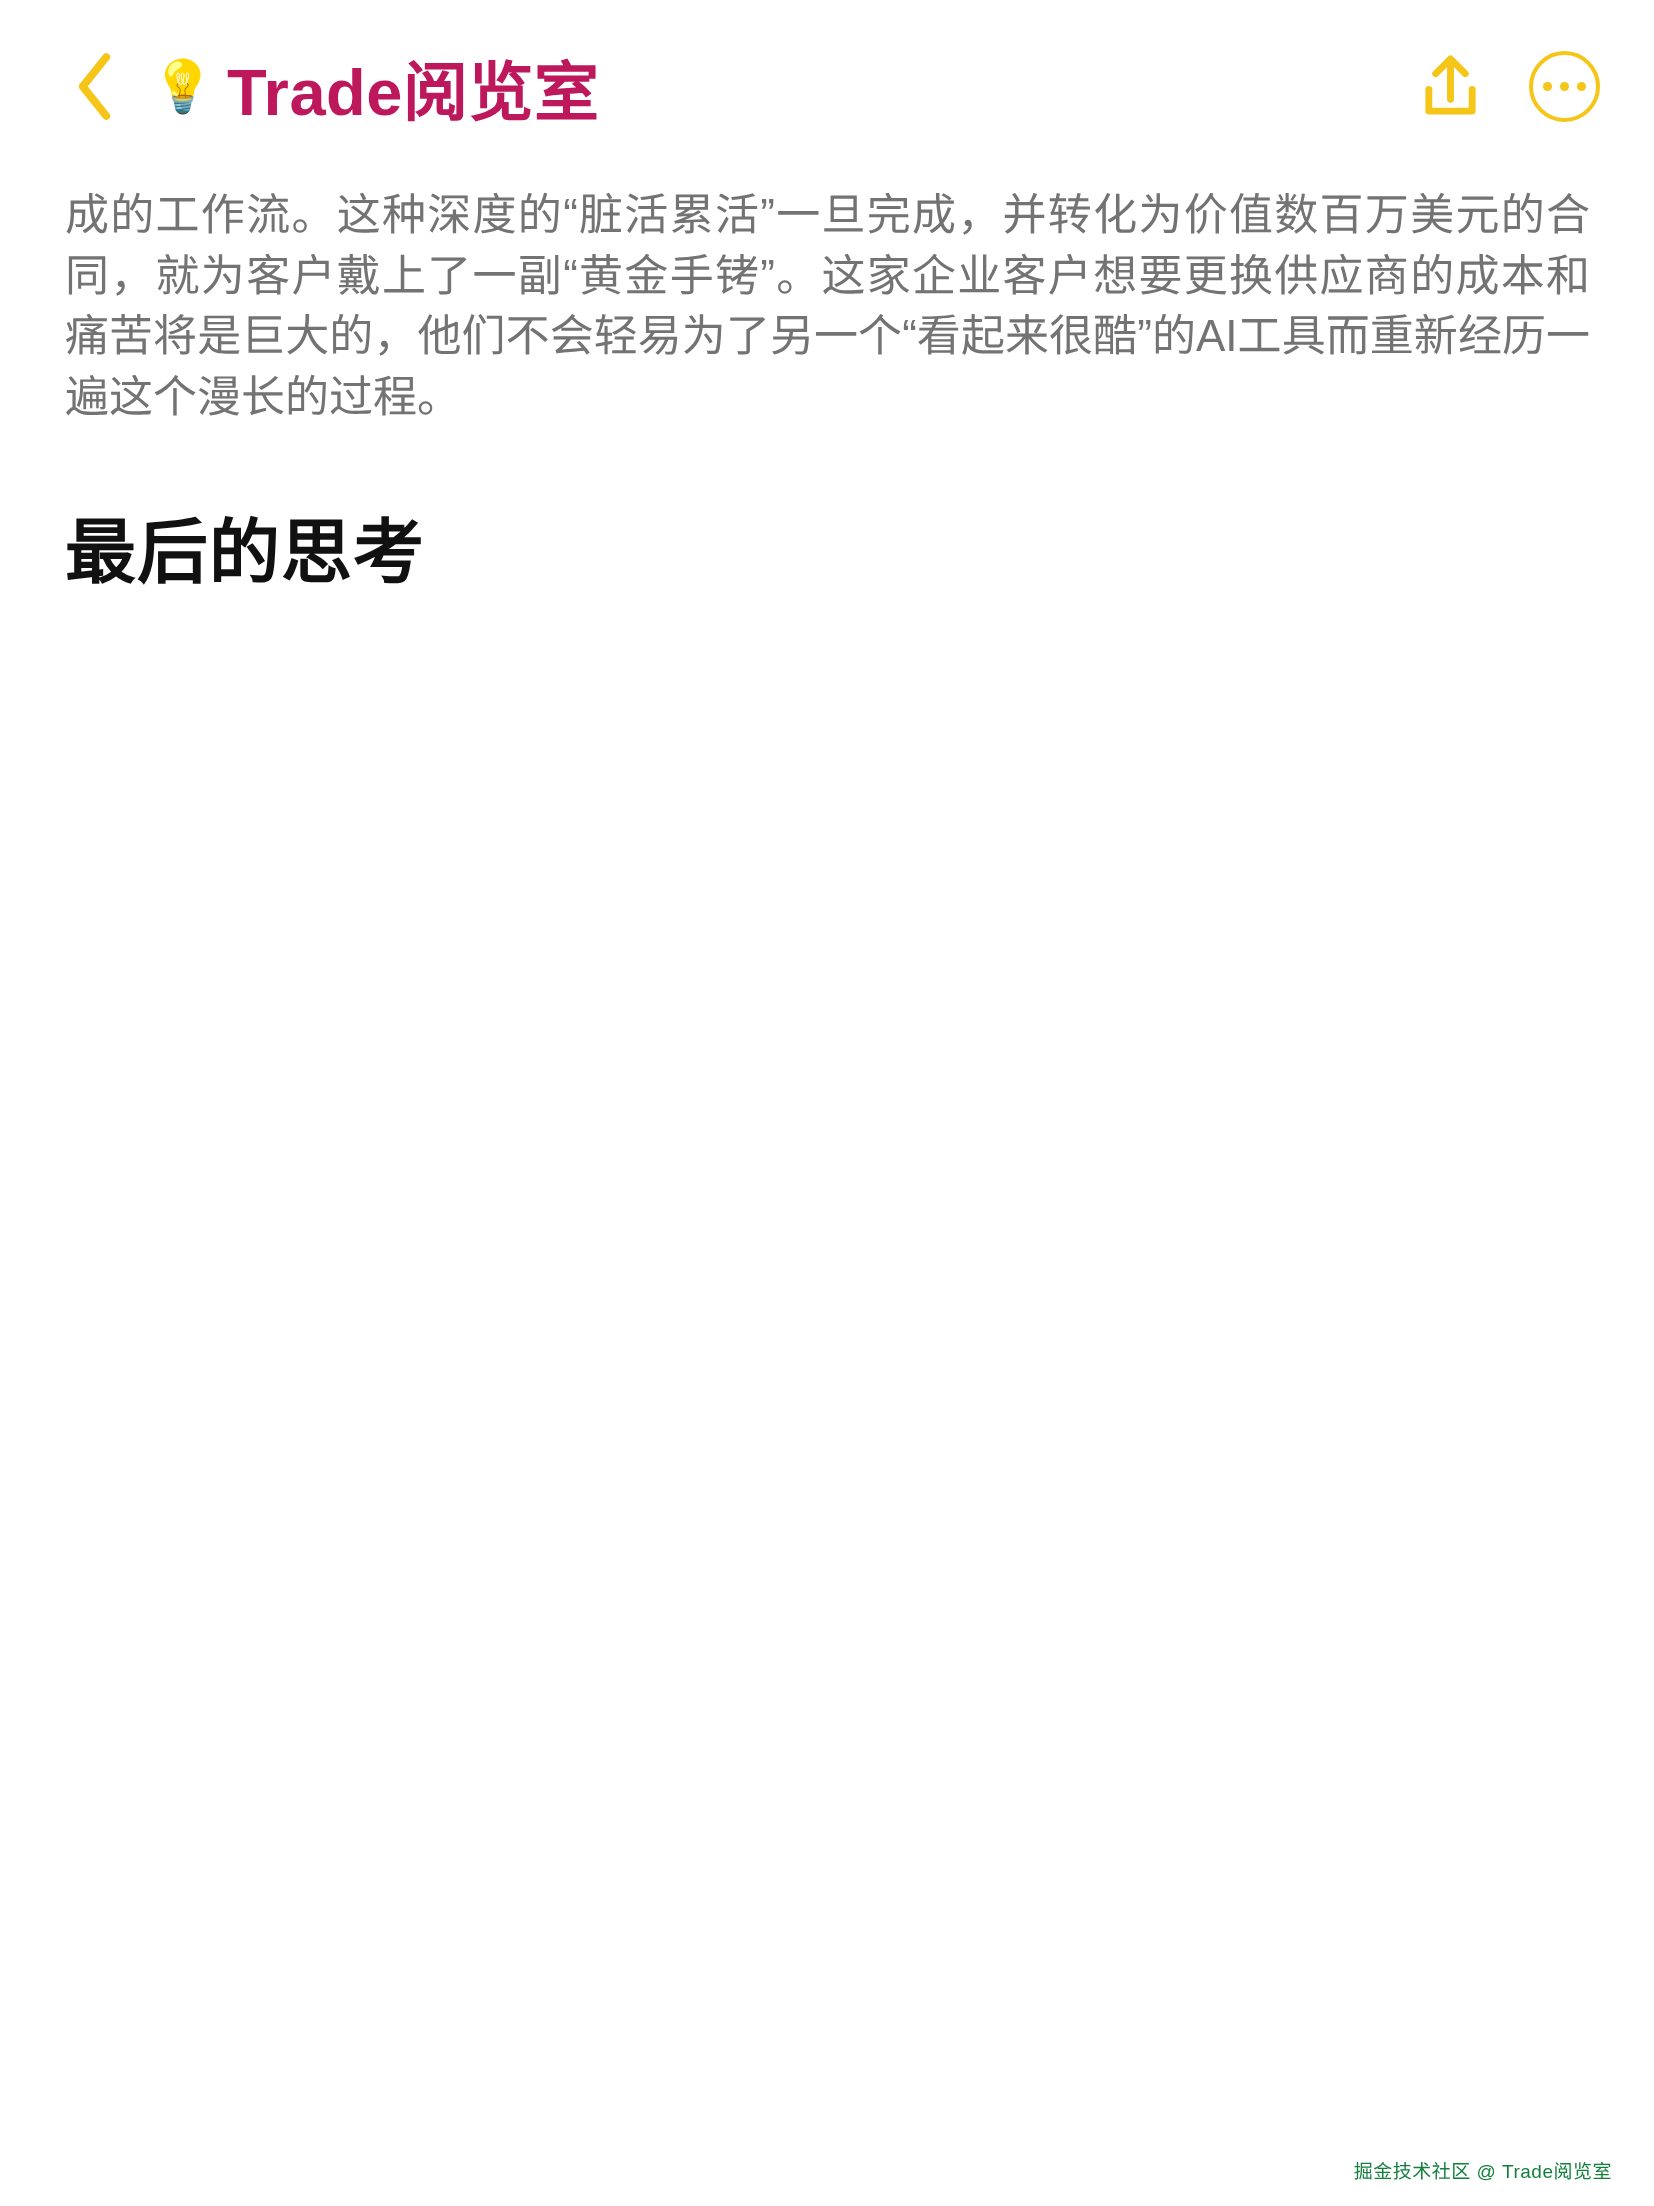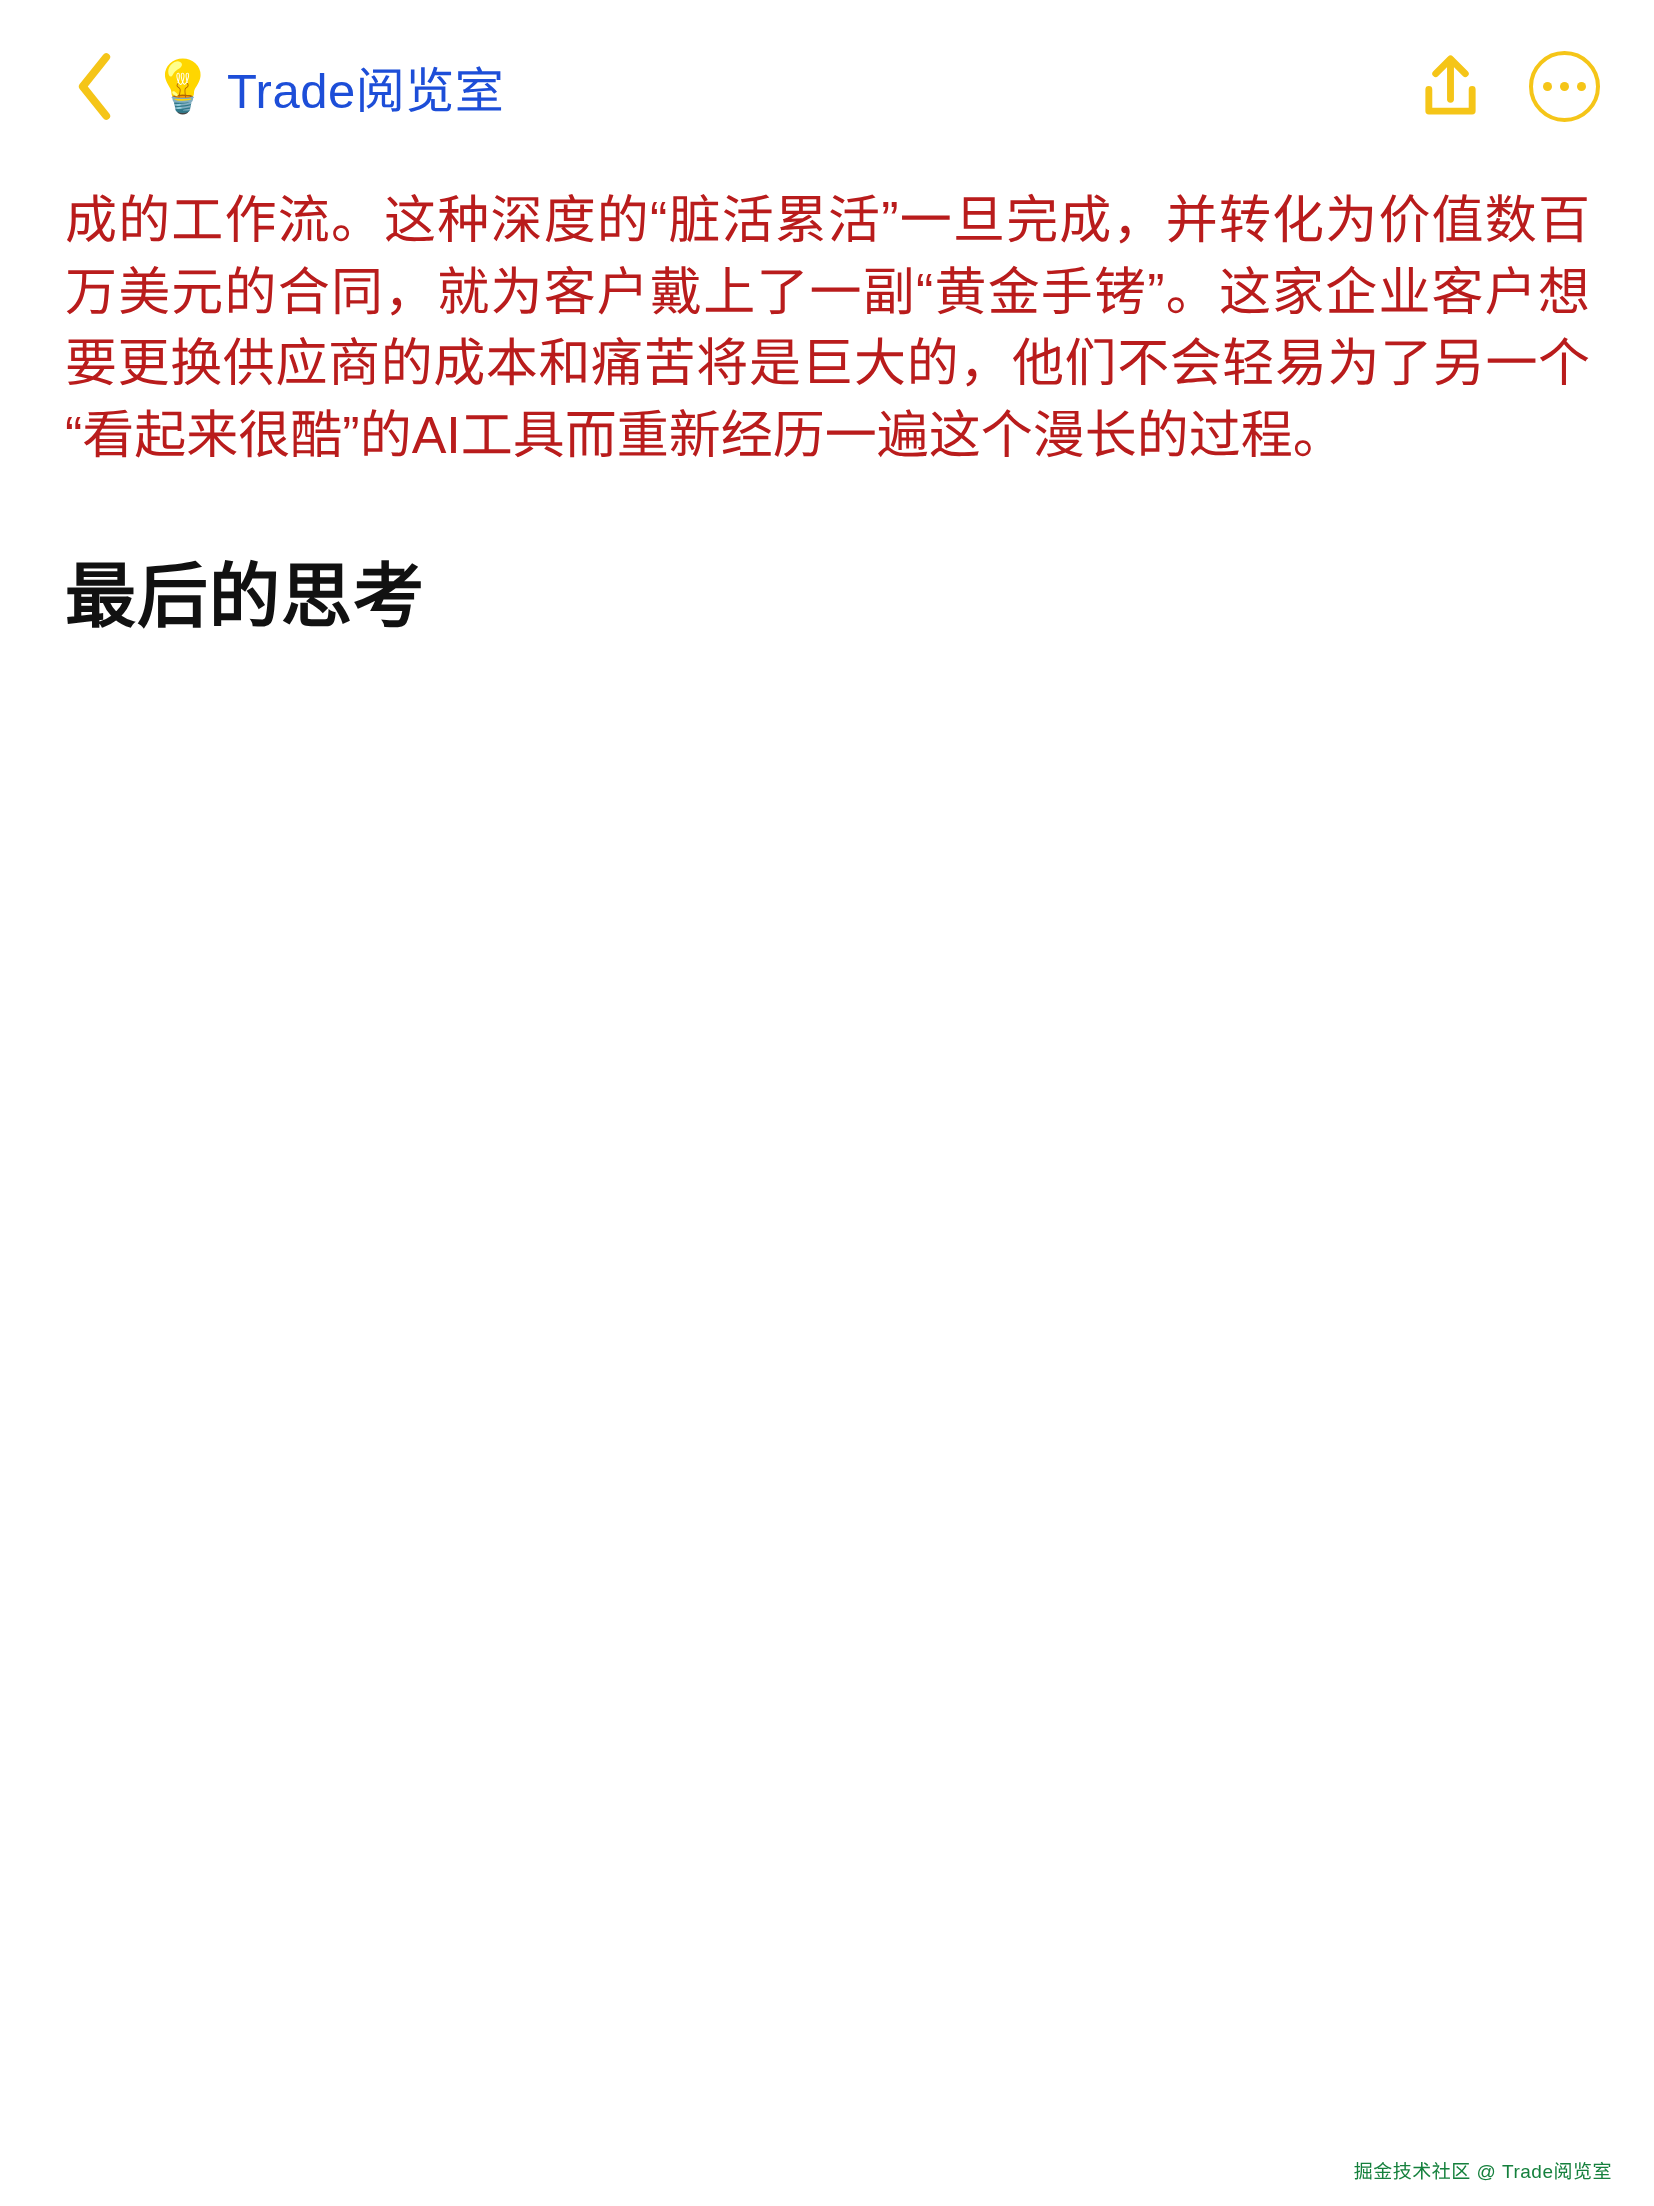--- a/index.html
+++ b/index.html
@@ -44,23 +44,23 @@
     flex: 1 1 auto;
     min-width: 0;
   }
   .bulb {
     font-size: 51px;
     line-height: 1;
     margin-right: 11.8px;
     flex: none;
   }
   .title-text {
-    font-size: 49px;
-    font-weight: 400;
-    color: #1d4ed8;
+    font-size: 65px;
+    font-weight: 700;
+    color: #be185d;
     letter-spacing: 0.5px;
     white-space: nowrap;
   }
 
   .actions {
     display: flex;
     align-items: center;
     gap: 43px;
     flex: none;
   }
@@ -90,23 +90,23 @@
     background: #f5c518;
     border-radius: 50%;
   }
 
   
   .article {
     padding: 0 65px;
     box-sizing: border-box;
   }
   .para {
-    font-size: 52px;
+    font-size: 44px;
     line-height: 1.38;
-    color: #b91c1c;
+    color: #737373;
     margin: 0 0 51px 0;
     text-align: justify;
     text-justify: inter-ideograph;
     letter-spacing: 0px;
     font-weight: 400;
   }
   .para.first {
     margin-top: 11.8px;
   }
   .h2 {

